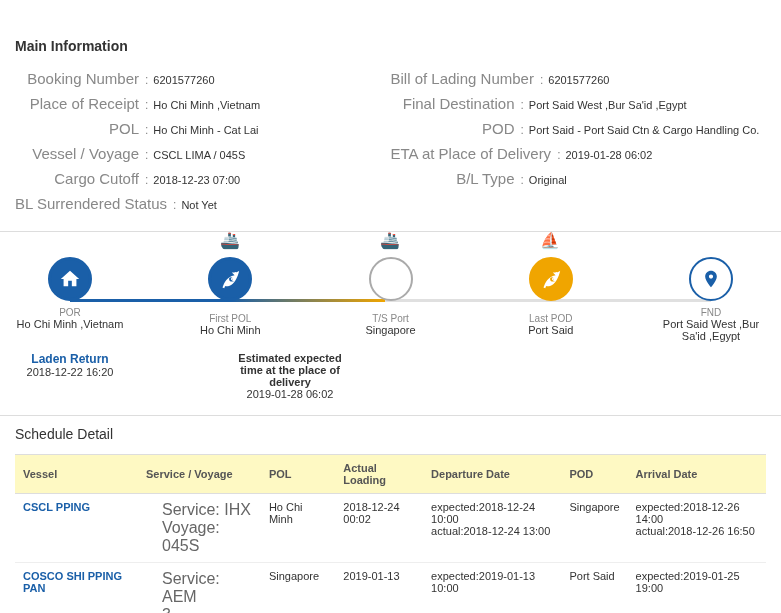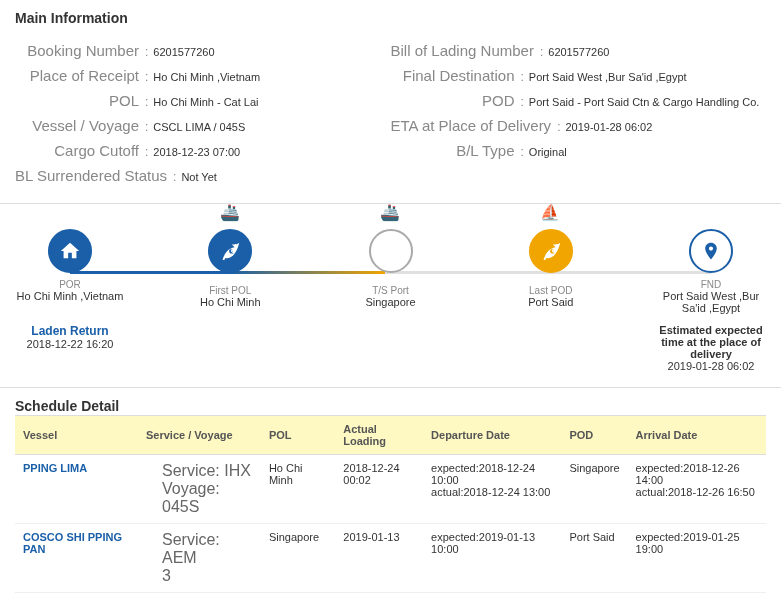--- a/index.html
+++ b/index.html
@@ -8,20 +8,21 @@
       font-size: 12px;
       color: #333;
       background: #fff;
       width: 781px;
     }
 
     
     .main-info-section {
       padding: 10px 15px 15px;
       border-bottom: 1px solid #ddd;
+      margin-top: 28px;
     }
     .section-title {
       font-size: 14px;
       font-weight: bold;
       color: #333;
       margin-bottom: 12px;
     }
     .info-grid {
       display: grid;
       grid-template-columns: 1fr 1fr;
@@ -135,23 +136,23 @@
       font-size: 11px;
       color: #333;
     }
 
     
     .schedule-section {
       padding: 10px 15px 15px;
     }
     .schedule-title {
       font-size: 14px;
-      font-weight: bold;
-      color: #333;
-      margin-bottom: 1px;
+      font-weight: normal;
+      color: #333;
+      margin-bottom: 12px;
     }
     table {
       width: 100%;
       border-collapse: collapse;
       font-size: 11px;
     }
     thead tr {
       background: #fef9c3;
       border-bottom: 1px solid #ddd;
     }
@@ -318,21 +319,21 @@
             <path d="M12 2C8.13 2 5 5.13 5 9c0 5.25 7 13 7 13s7-7.75 7-13c0-3.87-3.13-7-7-7zm0 9.5c-1.38 0-2.5-1.12-2.5-2.5s1.12-2.5 2.5-2.5 2.5 1.12 2.5 2.5-1.12 2.5-2.5 2.5z"></path>
           </svg>
         </div>
         <span class="track-label-type">FND</span>
         <span class="track-label-name">Port Said West ,Bur Sa'id ,Egypt</span>
       </div>
 
     </div>
   </div>
 
-  <div style="display:flex; justify-content:space-between; padding:5px 0 5px 0;">
+  <div style="display:flex; padding:5px 0 5px 0;">
     <div class="time-block">
       <div class="time-title">Laden Return</div>
       <div class="time-value">2018-12-22 16:20</div>
     </div>
     <div class="time-block"></div>
     <div class="time-block">
       <div class="time-title est">Estimated expected time at the place of delivery</div>
       <div class="time-value">2019-01-28 06:02</div>
     </div>
   </div>
@@ -348,21 +349,21 @@
         <th>POL</th>
         <th>Actual Loading</th>
         <th>Departure Date</th>
         <th>POD</th>
         <th>Arrival Date</th>
       </tr>
     </thead>
     <tbody>
       <tr>
         <td>
-          <a class="vessel-link" href="#">PPING LIMA</a>
+          <a class="vessel-link" href="#">CSCL PPING</a>
         </td>
         <td>
           <div class="service-text">Service: IHX</div>
           <div class="service-text">Voyage: 045S</div>
         </td>
         <td>Ho Chi Minh</td>
         <td>2018-12-24<br>00:02</td>
         <td>
           <div>expected:2018-12-24 10:00</div>
           <div>actual:2018-12-24 13:00</div>

